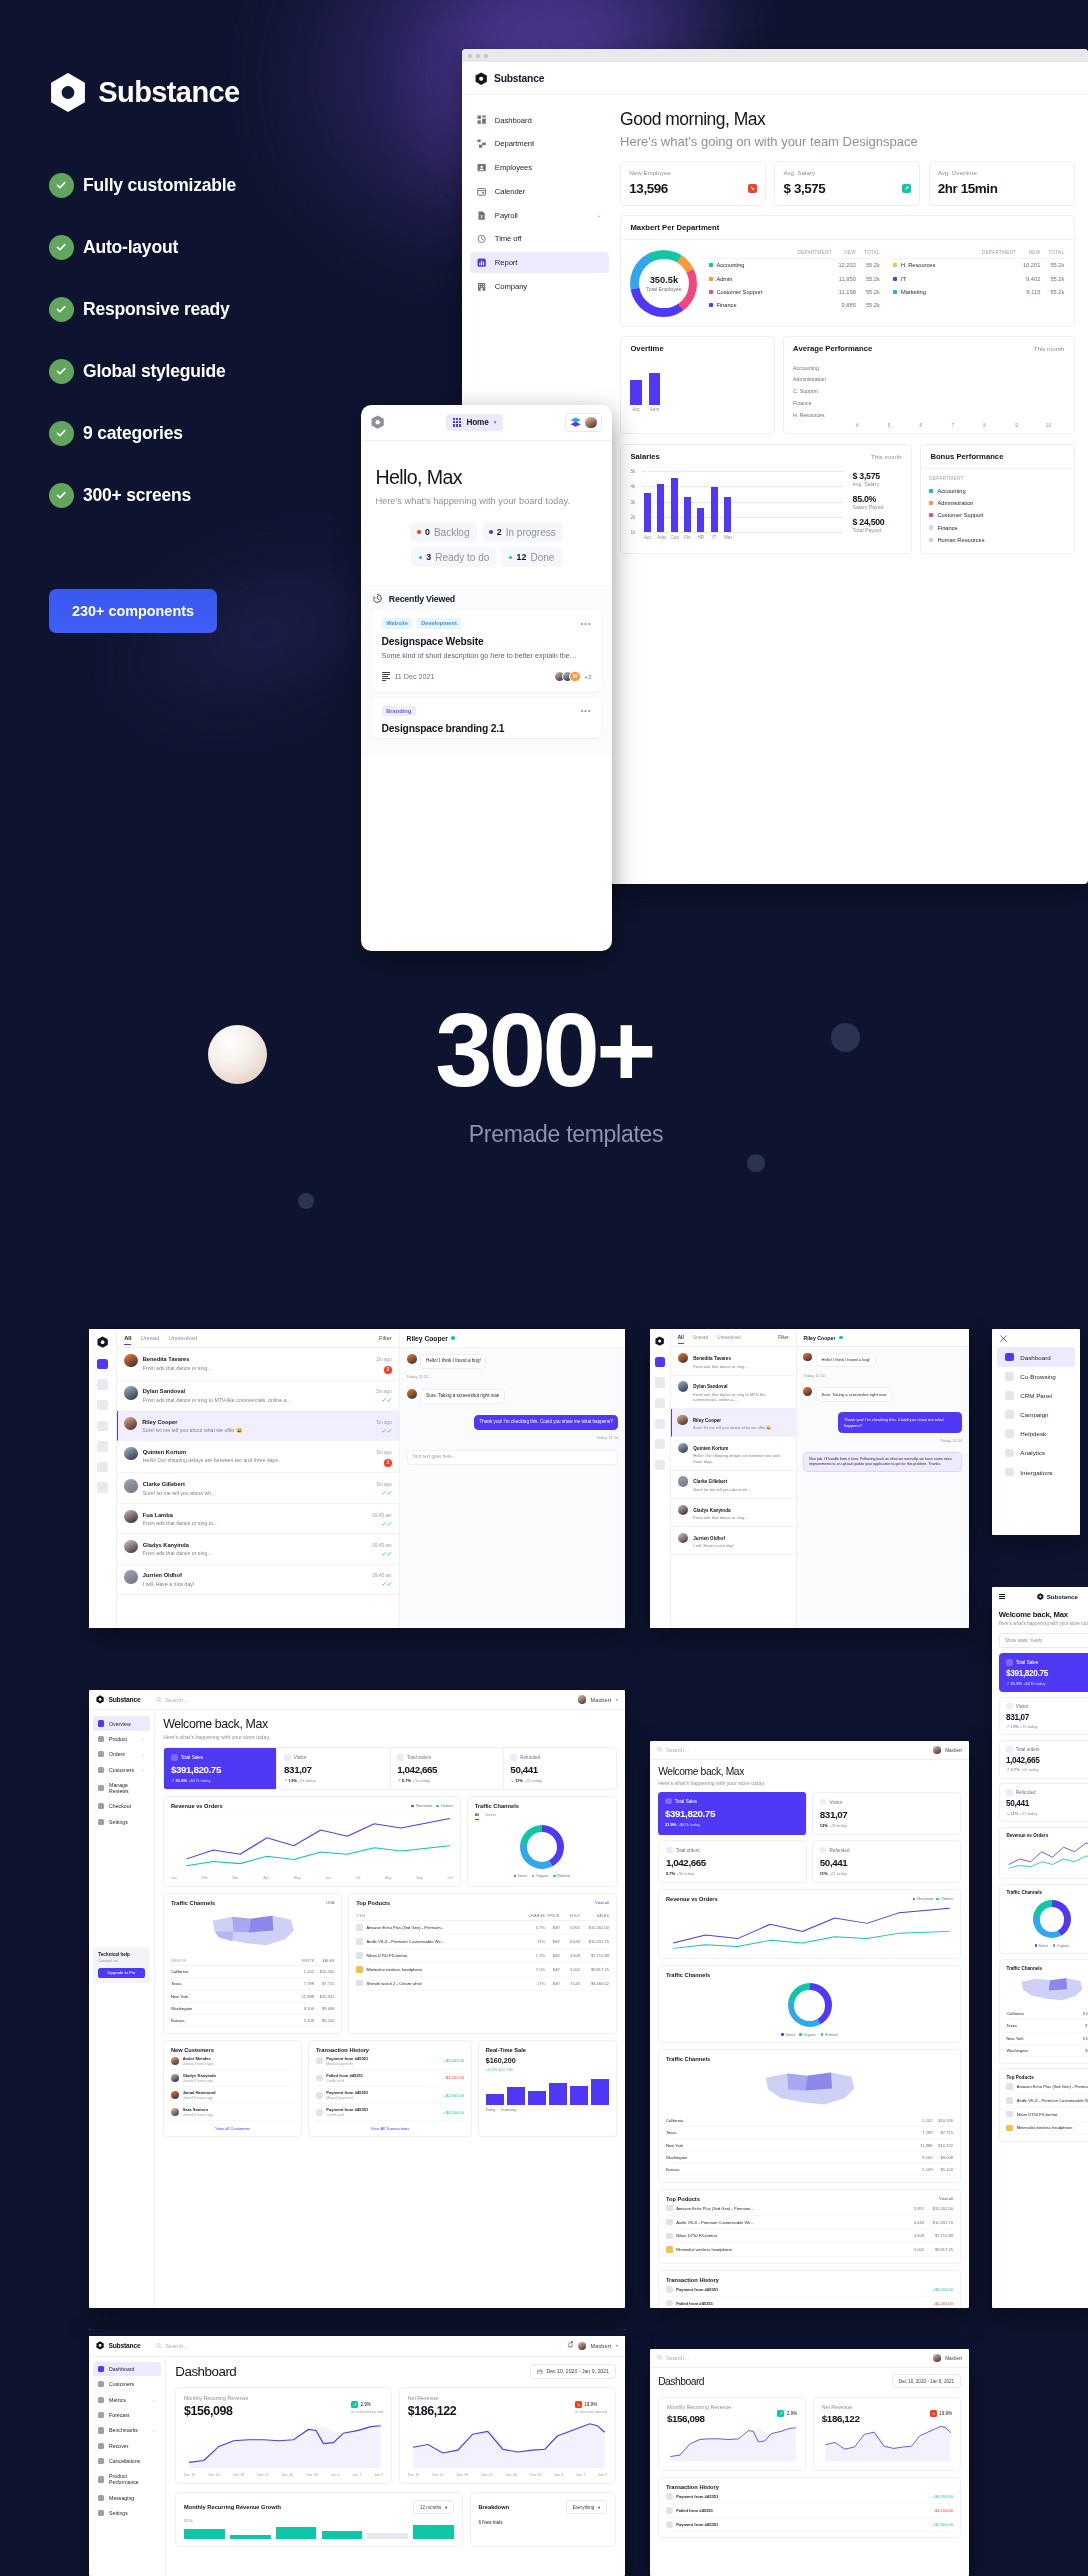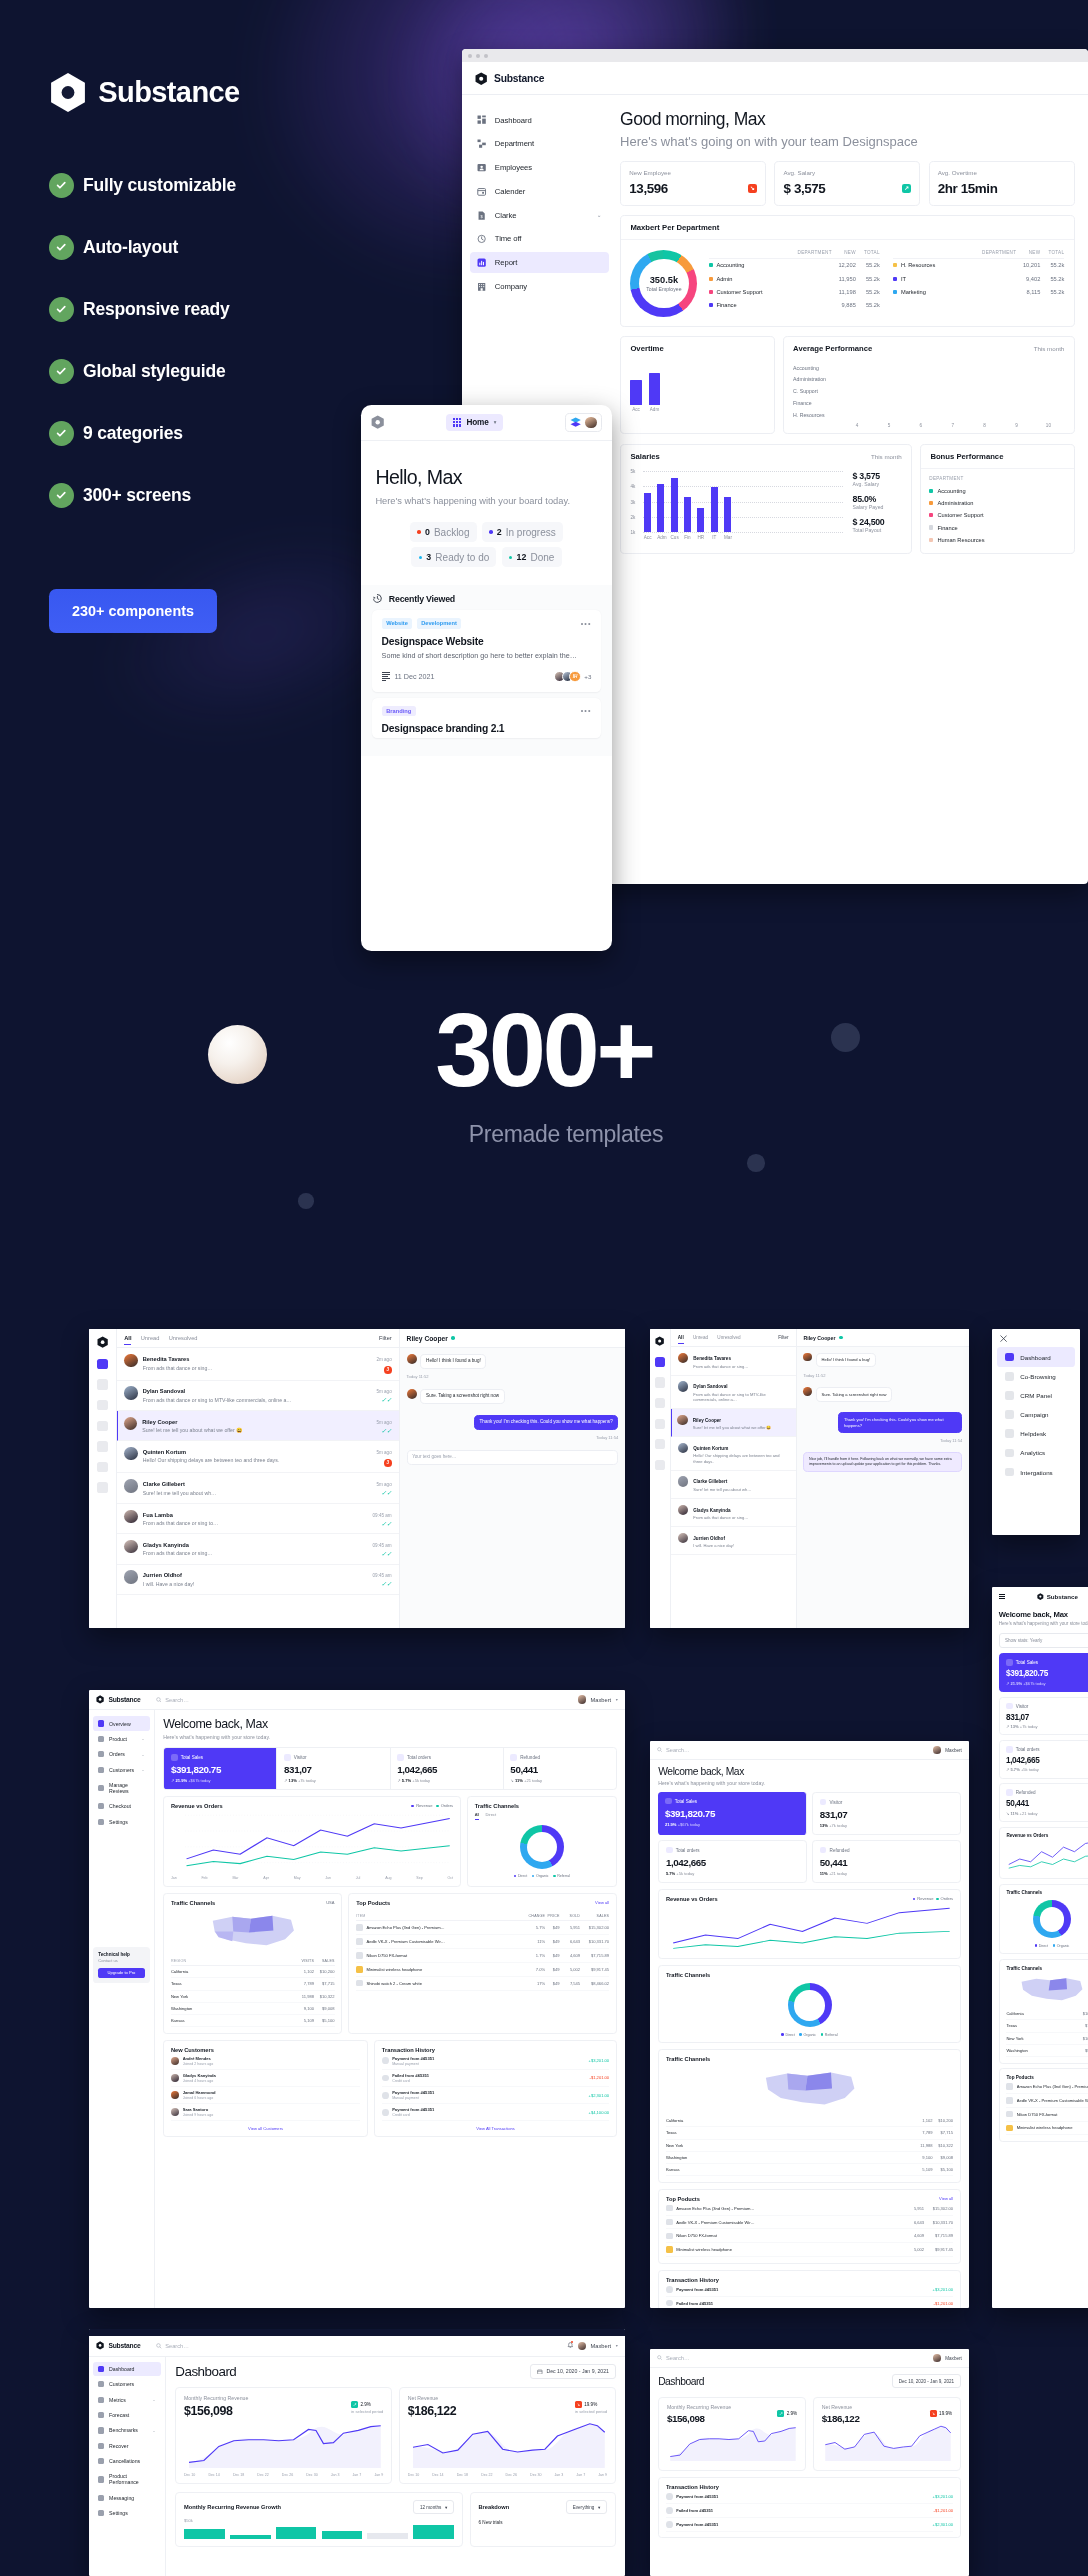--- a/index.html
+++ b/index.html
@@ -419,21 +419,21 @@
             <path d="M1.5 7h15" stroke="currentColor" stroke-width="1.8"></path>
             <rect x="10" y="9.5" width="3.5" height="3.5" fill="currentColor"></rect>
           </svg>
         <span class="lb">Calender</span>
       </div>
       <div class="hr-nav">
         <svg class="ic" viewBox="0 0 18 18">
             <path d="M3 1h8l4 4v12H3z" fill="currentColor"></path>
             <text x="9" y="13" font-size="8" fill="#fff" text-anchor="middle" font-family="Liberation Sans">$</text>
           </svg>
-        <span class="lb">Clarke</span>
+        <span class="lb">Payroll</span>
         <span class="chev">⌄</span>
       </div>
       <div class="hr-nav">
         <svg class="ic" viewBox="0 0 18 18">
             <circle cx="9" cy="9.5" r="7" fill="none" stroke="currentColor" stroke-width="1.7"></circle>
             <path d="M9 5.5v4.2l3 1.8" stroke="currentColor" stroke-width="1.7" fill="none" stroke-linecap="round"></path>
           </svg>
         <span class="lb">Time off</span>
       </div>
       <div class="hr-nav sel">
@@ -1288,20 +1288,37 @@
               <span class="col-item"><b>Payment from #45351</b><br><span style="color:#9aa0ad;font-size:3.6px">Manual payment</span></span>
               <span class="col-n" style="width:27px;color:#0fc6a6">+$2,301.00</span>
             </div>
           <div class="tbl-r">
               <i class="thumb" style="border-radius:50%"></i>
               <span class="col-item"><b>Payment from #45351</b><br><span style="color:#9aa0ad;font-size:3.6px">Credit card</span></span>
               <span class="col-n" style="width:27px;color:#0fc6a6">+$4,100.00</span>
             </div>
           <div style="text-align:center;font-size:4.1px;color:#4f39f6;margin-top:4.1px">View All Transactions</div>
         </div>
+        <div class="mini-card" style="flex:1">
+          <div class="mc-t">Real-Time Sale</div>
+          <div style="font-size:7.2px;font-weight:700;color:#11161f;margin-top:3.6px">$160,200</div>
+          <div style="font-size:4.1px;color:#0fc6a6;margin-top:1.5px"><span>+1.5%</span> <span style="color:#9aa0ad">$22,180</span></div>
+          <div style="display:flex;align-items:flex-end;gap:3.1px;height:29px;margin-top:4.6px">
+            <i style="flex:1;height:40%;background:#4f39f6;display:block"></i>
+            <i style="flex:1;height:62%;background:#4f39f6;display:block"></i>
+            <i style="flex:1;height:50%;background:#4f39f6;display:block"></i>
+            <i style="flex:1;height:78%;background:#4f39f6;display:block"></i>
+            <i style="flex:1;height:66%;background:#4f39f6;display:block"></i>
+            <i style="flex:1;height:92%;background:#4f39f6;display:block"></i>
+          </div>
+          <div style="display:flex;gap:5.2px;font-size:3.6px;color:#6b7280;margin-top:3.1px">
+            <span>Today</span>
+            <span>Yesterday</span>
+          </div>
+        </div>
       </div>
     </div>
   </div>
 </div>
 
 <div class="shot flat" style="left:610px;top:1741px;width:319px;height:567px">
   <div class="mini-top">
     <span class="mini-search" style="margin-left:0">
       <svg style="width:5.2px;height:5.2px" viewBox="0 0 14 14">
           <circle cx="6" cy="6" r="4.4" fill="none" stroke="#a9aeb9" stroke-width="1.5"></circle>

